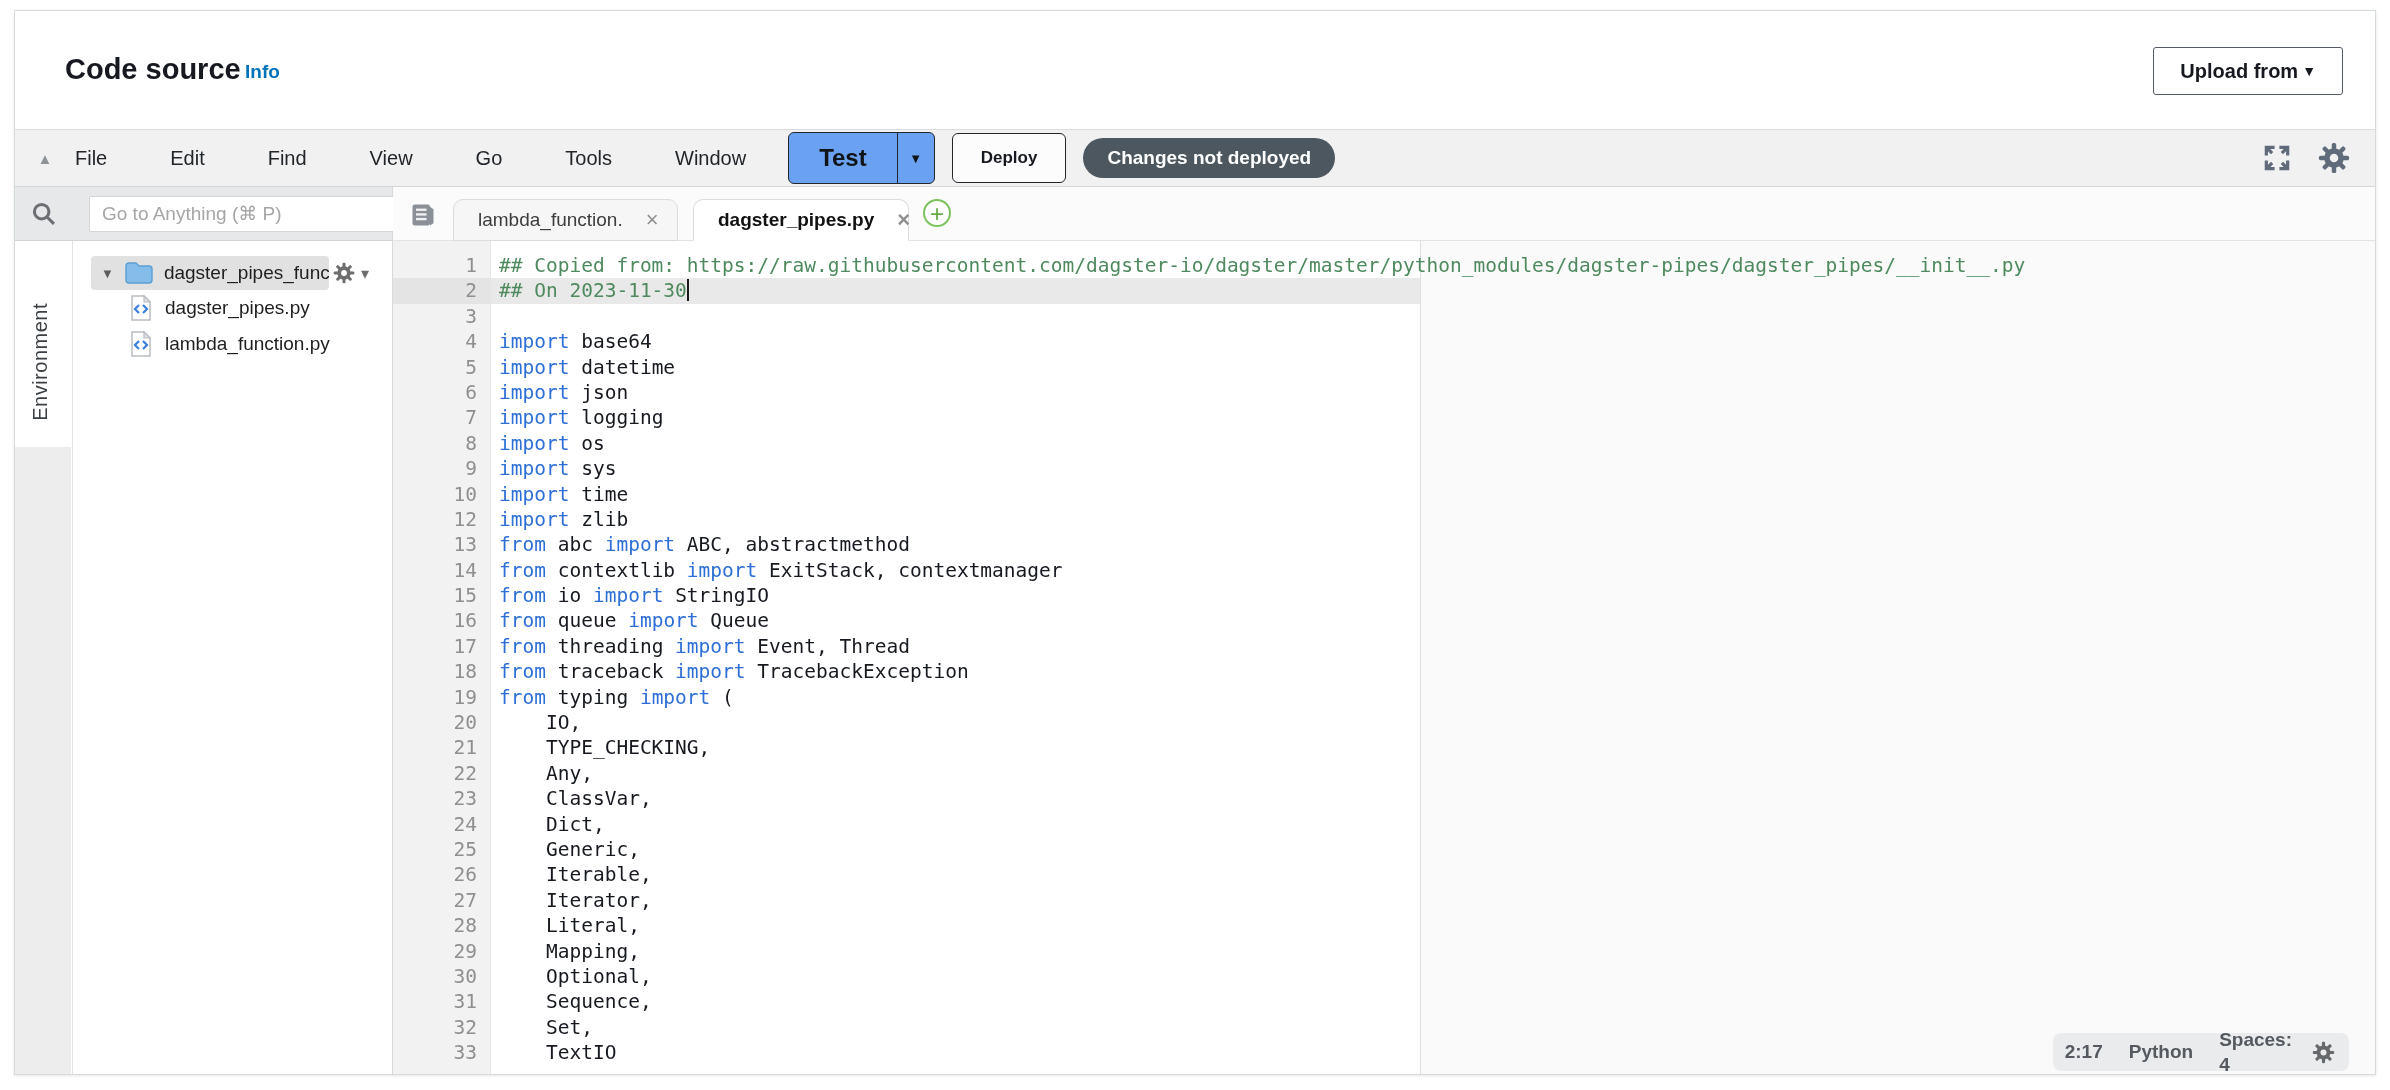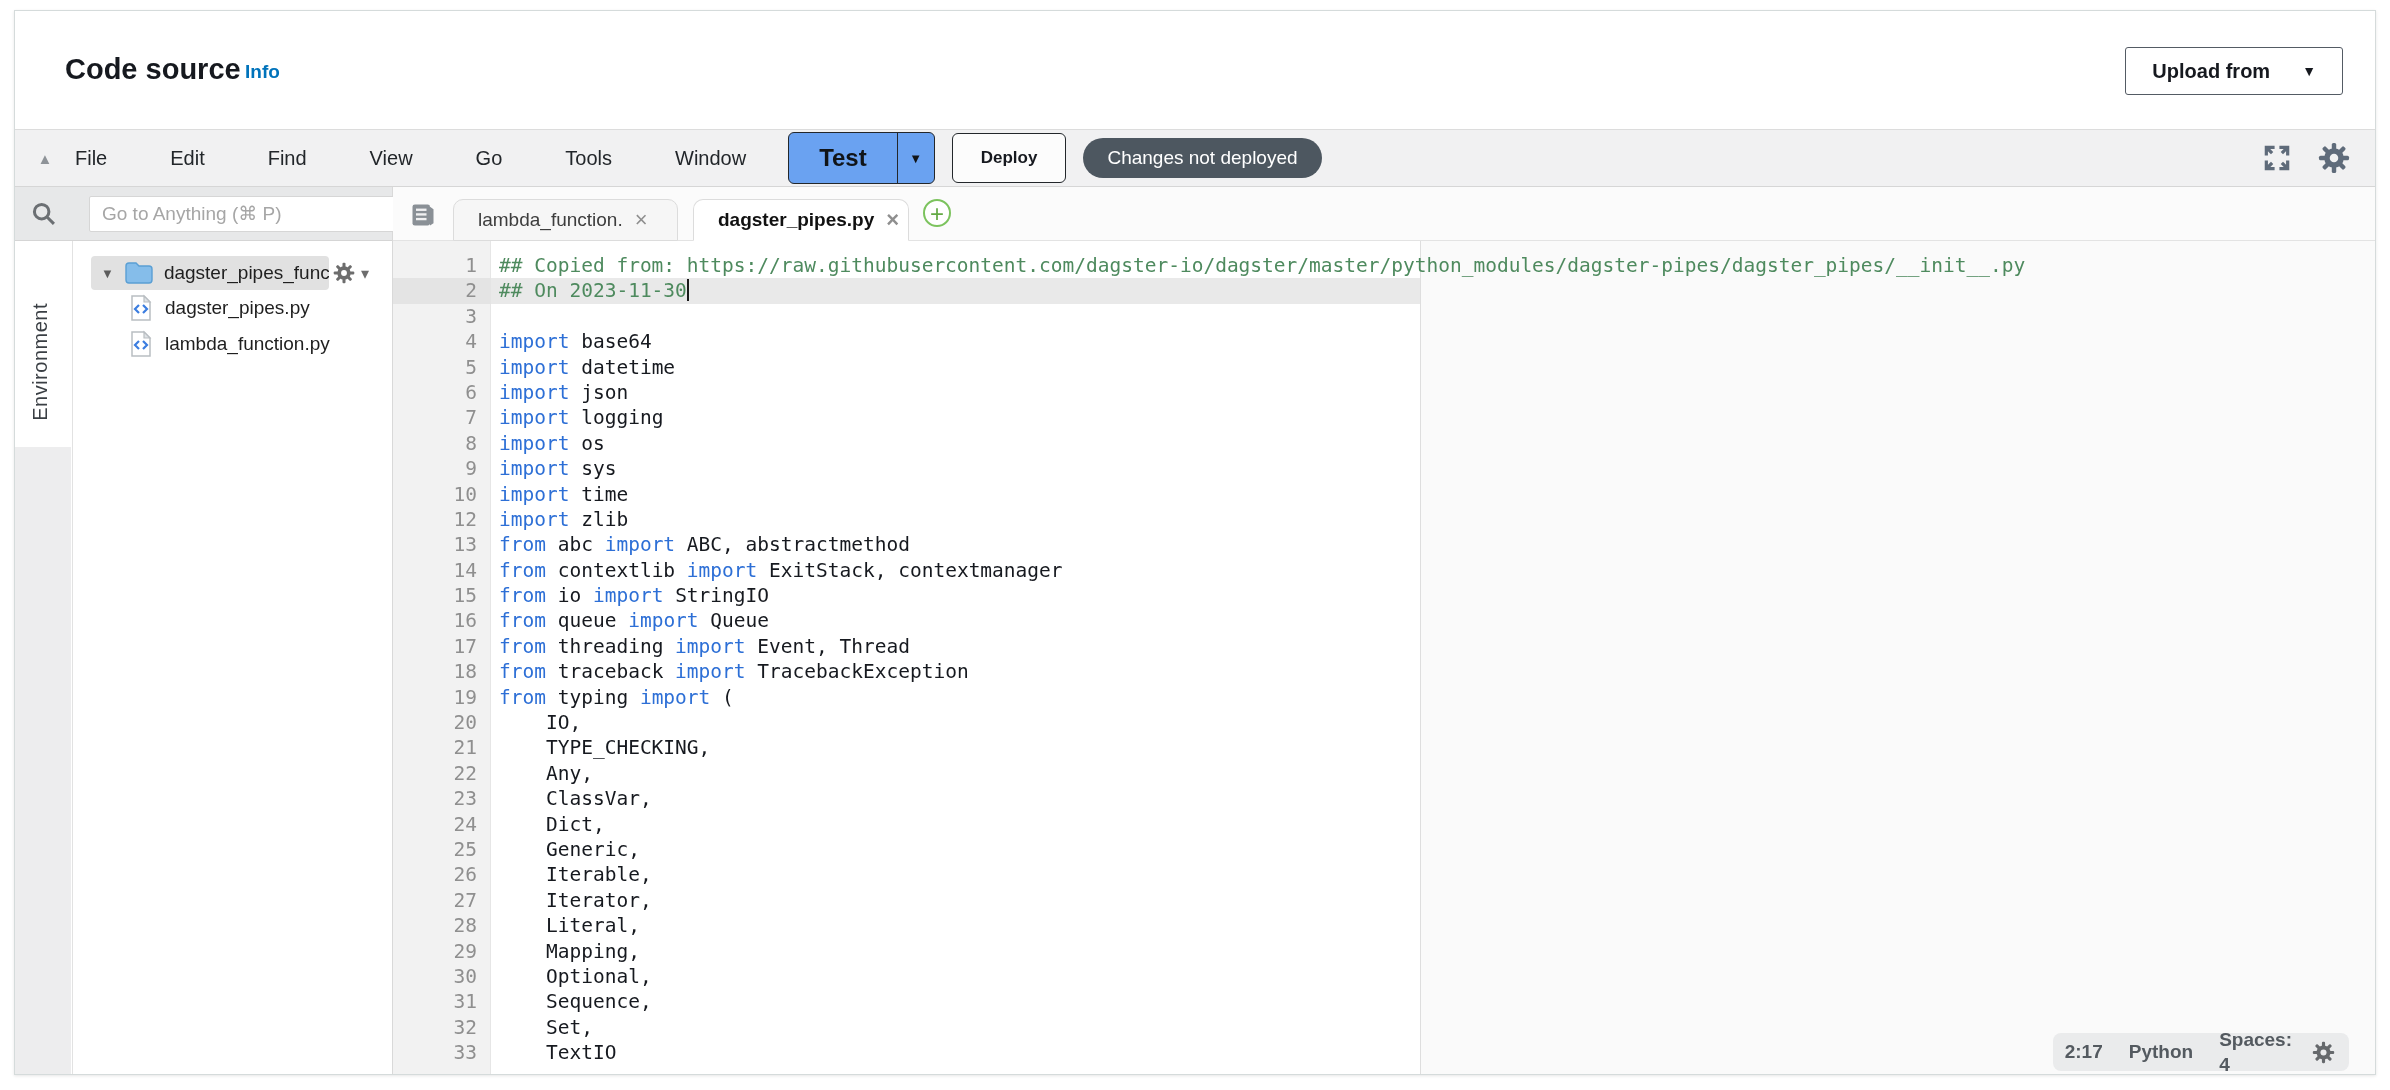--- a/index.html
+++ b/index.html
@@ -13,21 +13,21 @@
     background:#fff;border:1px solid #d5dbdb;box-shadow:0 1px 3px rgba(0,0,0,.10);
     box-sizing:border-box;
   }
   
   .hdr{position:absolute;left:16px;top:0;right:0;height:118px;background:#fff;}
   .hdr-title{position:absolute;left:34px;top:42px;font-size:29px;font-weight:bold;color:#16191f;}
   .hdr-info{position:absolute;left:214px;top:50px;font-size:19px;font-weight:bold;color:var(--info-link);cursor:pointer;}
   .upload-btn{
     position:absolute;right:32px;top:36px;height:48px;padding:0 26px;
     border:1px solid #545b64;border-radius:3px;background:#fff;
-    font-size:20px;font-weight:bold;color:#16191f;display:flex;align-items:center;gap:32px;cursor:pointer;
+    font-size:20px;font-weight:bold;color:#16191f;display:flex;align-items:center;gap:4px;cursor:pointer;
   }
   .upload-btn .caret{font-size:14px;line-height:1;}
   
   .tbar{
     position:absolute;left:0;top:118px;right:0;height:58px;background:#f1f1f2;
     border-top:1px solid #dcdcdc;border-bottom:1px solid #d6d6d6;box-sizing:border-box;
     display:flex;align-items:center;
   }
   .tbar .collapse{width:60px;text-align:center;font-size:15px;color:#8e9398;cursor:pointer;}
   .menus{display:flex;gap:63px;font-size:20px;color:#22262a;margin-right:42px;}
@@ -38,21 +38,21 @@
   }
   .test-main{padding:12px 30px;display:flex;align-items:center;font-size:24px;font-weight:bold;color:#101418;}
   .test-arrow{width:36px;display:flex;align-items:center;justify-content:center;border-left:1px solid #23272b;font-size:13px;color:#101418;}
   .deploy-btn{
     height:50px;margin-left:17px;padding:0 28px;display:flex;align-items:center;
     border:1px solid #23272b;border-radius:6px;background:#fcfcfc;
     font-size:17px;font-weight:bold;color:#16191f;cursor:pointer;
   }
   .badge{
     height:40px;margin-left:17px;padding:0 24px;display:flex;align-items:center;
-    border-radius:20px;background:var(--badge-bg);color:#fff;font-size:19px;
+    border-radius:20px;background:var(--badge-bg);color:#fff;font-size:19px;font-weight:bold;
   }
   .tbar-right{margin-left:auto;display:flex;align-items:center;gap:22px;padding-right:22px;}
   .icon-btn{cursor:pointer;display:flex;align-items:center;justify-content:center;}
   
   .content{position:absolute;left:0;top:176px;right:0;bottom:0;}
   
   .sidebar{position:absolute;left:0;top:0;width:378px;height:100%;background:#fff;border-right:1px solid #d9d9d9;box-sizing:border-box;}
   .search-row{position:absolute;left:0;top:0;right:0;height:54px;background:#e7e8e9;border-bottom:1px solid #d5d5d5;box-sizing:border-box;}
   .search-row svg{position:absolute;left:15px;top:13px;}
   .search-input{
@@ -78,21 +78,21 @@
   .tree-label{font-size:19px;color:#1f1f1f;white-space:nowrap;}
   .folder-gear{position:absolute;left:258px;top:4px;display:flex;align-items:center;gap:4px;color:#6d6d6d;cursor:pointer;}
   .file-ico{margin-left:56px;margin-right:12px;flex:none;}
   
   .editor{position:absolute;left:378px;top:0;right:0;bottom:0;}
   .tabbar{position:absolute;left:0;top:0;right:0;height:54px;background:#fbfbfb;border-bottom:1px solid #e3e3e3;box-sizing:border-box;}
   .tablist-ico{position:absolute;left:16px;top:14px;cursor:pointer;}
   .tab{
     position:absolute;bottom:-1px;height:42px;box-sizing:border-box;
     border:1px solid #dcdcdc;border-radius:10px 10px 0 0;
-    display:flex;align-items:center;padding:0 16px 0 24px;gap:12px;cursor:pointer;
+    display:flex;align-items:center;padding:0 16px 0 24px;gap:23px;cursor:pointer;
     font-size:19px;color:#3d3d3d;background:#f6f6f6;
   }
   .tab .x{font-size:22px;color:#8f8f8f;line-height:1;cursor:pointer;}
   .tab1{left:60px;width:225px;}
   .tab2{left:300px;width:216px;background:#fff;border-bottom-color:#fff;font-weight:bold;color:#111;z-index:2;}
   .newtab{
     position:absolute;left:530px;top:12px;width:28px;height:28px;border-radius:50%;
     border:2px solid #7cc35e;color:#64aa45;font-size:24px;line-height:26px;text-align:center;
     box-sizing:border-box;cursor:pointer;background:#fff;
   }

